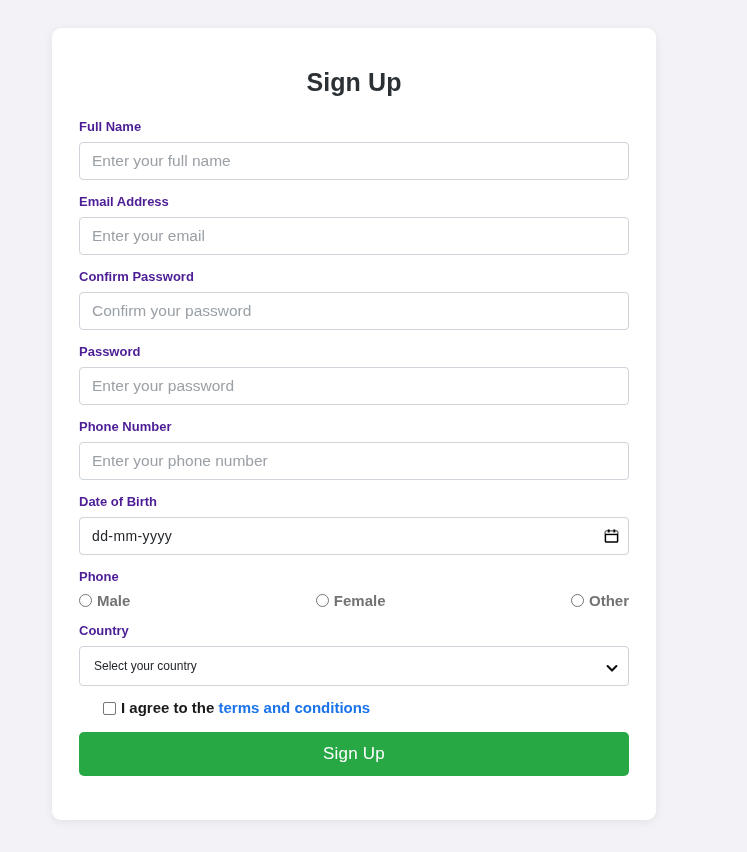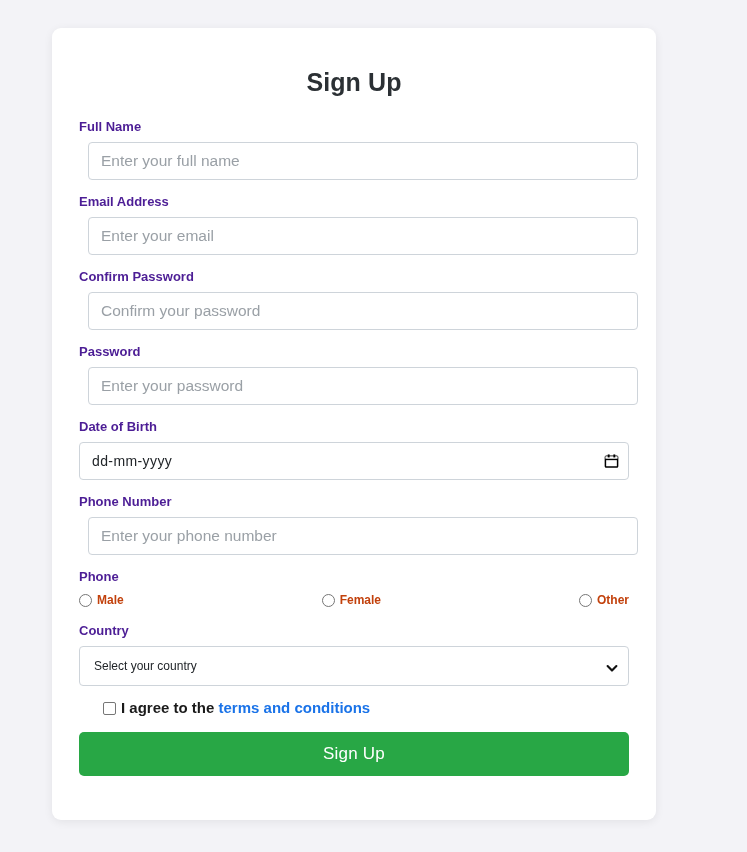--- a/index.html
+++ b/index.html
@@ -56,21 +56,20 @@
     width: 550px;
     height: 38px;
     padding: 6px 12px;
     font-size: 15.5px;
     font-family: "Liberation Sans", sans-serif;
     color: #212529;
     background: #ffffff;
     border: 1px solid #ced4da;
     border-radius: 4px;
     outline: none;
-    margin-left: 9px;
   }
   .text-input::placeholder {
     color: #9aa0a6;
     opacity: 1;
   }
   
   .date-wrap {
     position: relative;
     width: 550px;
     height: 38px;
@@ -118,23 +117,23 @@
     width: 13px;
     height: 13px;
     border: 1px solid #767676;
     border-radius: 50%;
     background: #fff;
     display: inline-block;
     margin-right: 5px;
     flex: none;
   }
   .radio-label {
-    font-size: 12px;
-    font-weight: bold;
-    color: #c2410c;
+    font-size: 15px;
+    font-weight: bold;
+    color: #737373;
     line-height: 17px;
   }
   
   .select-wrap {
     position: relative;
     width: 550px;
     height: 40px;
   }
   .select-box {
     width: 550px;
@@ -225,20 +224,25 @@
     </div>
 
     <div class="field">
       <label class="field-label">Confirm Password</label>
       <input class="text-input" type="text" placeholder="Confirm your password" style="">
     </div>
 
     <div class="field">
       <label class="field-label">Password</label>
       <input class="text-input" type="text" placeholder="Enter your password" style="">
+    </div>
+
+    <div class="field">
+      <label class="field-label">Phone Number</label>
+      <input class="text-input" type="text" placeholder="Enter your phone number" style="">
     </div>
 
     <div class="field">
       <label class="field-label">Date of Birth</label>
       <div class="date-wrap">
         <div class="date-input">
           <span class="date-text">dd-mm-yyyy</span>
         </div>
         <span class="cal-icon">
           <svg viewBox="0 0 16 16" width="15" height="15" aria-hidden="true">
@@ -246,25 +250,20 @@
             <rect x="1.5" y="3" width="13" height="2.6" fill="#fff"></rect>
             <rect x="4" y="1" width="2" height="3.2" fill="#000"></rect>
             <rect x="10" y="1" width="2" height="3.2" fill="#000"></rect>
             <rect x="1.5" y="5.6" width="13" height="1.5" fill="#000"></rect>
           </svg>
         </span>
       </div>
     </div>
 
     <div class="field">
-      <label class="field-label">Phone Number</label>
-      <input class="text-input" type="text" placeholder="Enter your phone number" style="">
-    </div>
-
-    <div class="field">
       <label class="field-label">Phone</label>
       <div class="radio-row">
         <span class="radio-opt">
           <span class="radio-dot"></span>
           <span class="radio-label">Male</span>
         </span>
         <span class="radio-opt">
           <span class="radio-dot"></span>
           <span class="radio-label">Female</span>
         </span>

